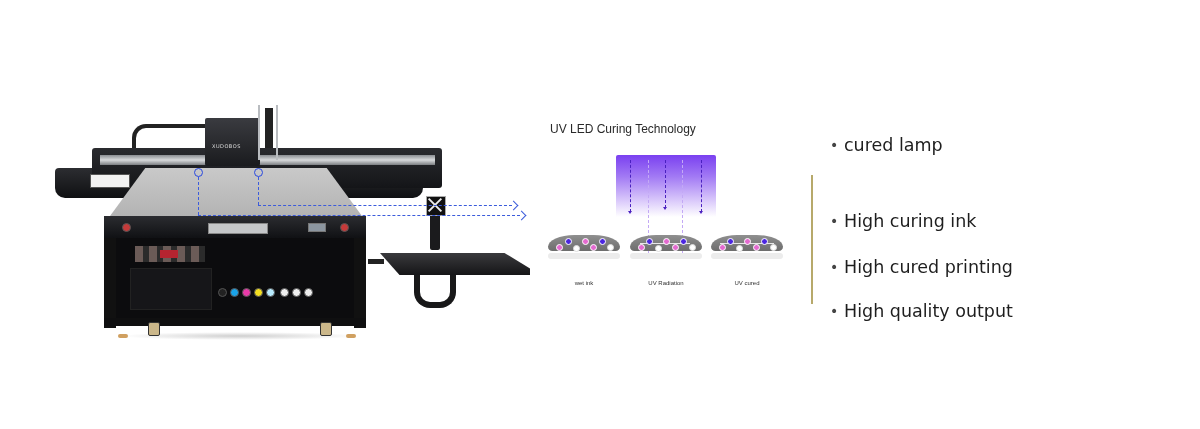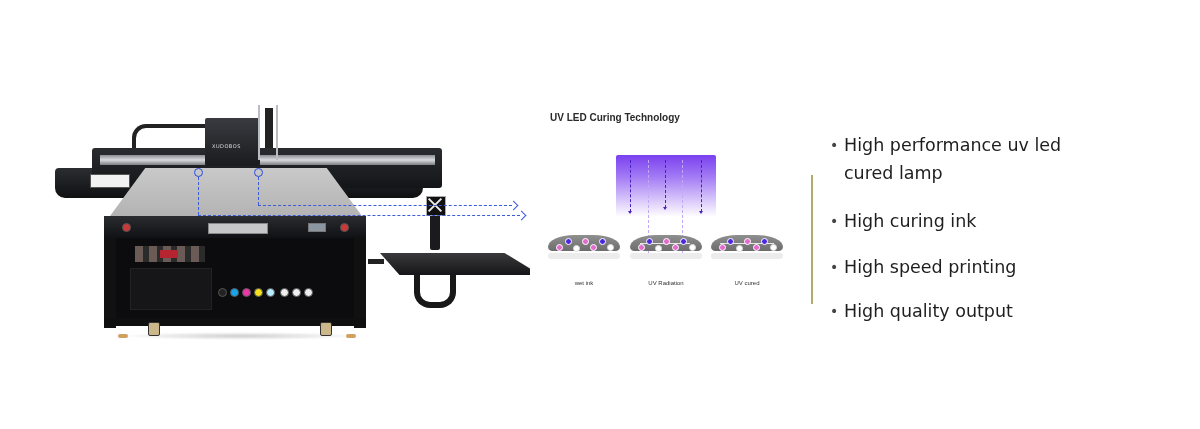--- a/index.html
+++ b/index.html
@@ -39,21 +39,21 @@
   .tray { left:380px; top:253px; width:150px; height:22px; background:linear-gradient(#3a3a3d,#151517); clip-path:polygon(0 0,83% 0,100% 70%,100% 100%,13% 100%); }
   .tray-arm { left:414px; top:272px; width:30px; height:30px; border:6px solid #181819; border-top:none; border-radius:0 0 16px 16px; }
   .tray-link { left:368px; top:259px; width:16px; height:5px; background:#222; }
 
   .dash { height:0; border-top:1.4px dashed #3b5bdb; }
   .dash-v { width:0; border-left:1.4px dashed #3b5bdb; }
   .sensor { width:7px; height:7px; border:1.4px solid #2848e0; border-radius:50%; }
   .arrow-head { width:6px; height:6px; border-top:1.4px solid #3b5bdb; border-right:1.4px solid #3b5bdb; transform:rotate(45deg); }
 
   
-  #uv-title { left:550px; top:112px; font-size:10px; font-weight:bold; color:#2a2a2a; font-family:"Liberation Sans", sans-serif; }
+  #uv-title { left:550px; top:122px; font-size:12px; font-weight:normal; color:#2a2a2a; font-family:"Liberation Sans", sans-serif; }
   .uv-lamp { left:616px; top:155px; width:100px; height:62px; background:linear-gradient(#7a40f0 0%,#a27af4 35%,#dcccfb 75%,rgba(255,255,255,0) 100%); border-radius:2px 2px 0 0; }
   .uv-ray { width:0; border-left:1.3px dashed #4a20c0; }
   .uv-ray-light { width:0; border-left:1.3px dashed #c3a9f5; }
   .ray-tip { width:0; height:0; border-left:2.5px solid transparent; border-right:2.5px solid transparent; border-top:3px solid #4a20c0; }
   .drop { width:72px; height:16px; background:linear-gradient(#8f8f8f,#6d6d6d); border-radius:50% 50% 6px 6px / 100% 100% 6px 6px; top:235px; }
   .drop-shadow { width:72px; height:6px; background:#ececec; border-radius:3px; top:253px; }
   .dot { width:5px; height:5px; border-radius:50%; border:1px solid #fff; }
   .dot-p { background:#e46ad0; } .dot-b { background:#4b25e0; } .dot-w { background:#ffffff; border-color:#ddd; }
   .cure-line { height:1px; background:#e8e8e8; }
   .uv-label { font-size:6px; color:#333; font-family:"Liberation Sans", sans-serif; top:280px; width:72px; text-align:center; }
@@ -174,29 +174,28 @@
   <div class="abs dot dot-b" style="left:761px;top:238px;"></div>
   <div class="abs dot dot-w" style="left:770px;top:244px;"></div>
   <div class="abs uv-label" style="left:711px;">UV cured</div>
 </div>
 
 <div class="abs divider"></div>
 <div id="features" class="abs">
   <div class="feat" style="top:0;">
     <span class="bullet">•</span>
     <span class="feat-text">
-      <span style="display:block">High performance uv led</span>
       <span style="display:block">cured lamp</span>
     </span>
   </div>
   <div class="feat" style="top:76px;">
     <span class="bullet">•</span>
     <span class="feat-text">High curing ink</span>
   </div>
   <div class="feat" style="top:122px;">
     <span class="bullet">•</span>
-    <span class="feat-text">High speed printing</span>
+    <span class="feat-text">High cured printing</span>
   </div>
   <div class="feat" style="top:166px;">
     <span class="bullet">•</span>
     <span class="feat-text">High quality output</span>
   </div>
 </div>
 
 </body></html>

